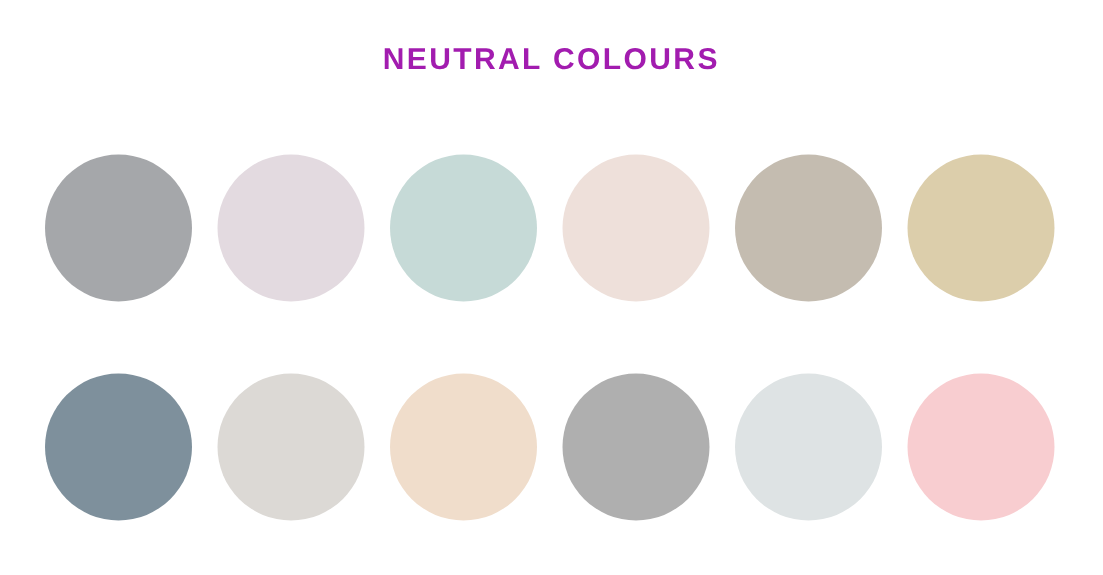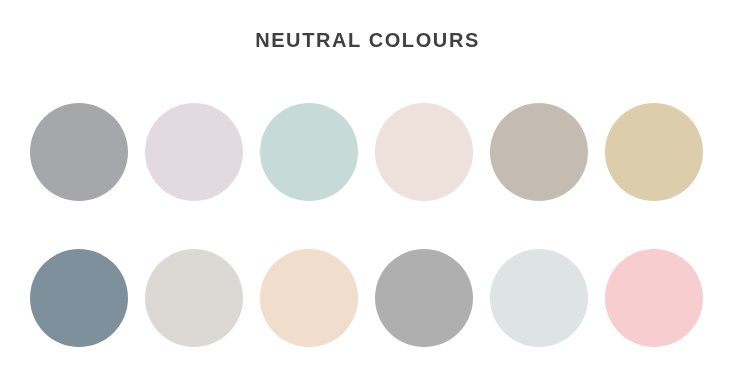--- a/index.html
+++ b/index.html
@@ -63,21 +63,21 @@
     border-radius: 50%;
     flex: 0 0 auto;
     background: #cccccc;
   }
 </style>
 </head>
 <body>
 
 <div class="palette-board" style="background: rgb(255, 255, 255);">
 
-  <div class="palette-title" style="color: #404040;">NEUTRAL COLOURS</div>
+  <div class="palette-title" style="color: #a21caf;">NEUTRAL COLOURS</div>
 
   <div class="swatch-rows">
 
     <div class="swatch-row">
       <div class="swatch" style="background: rgb(165, 167, 170);"></div>
       <div class="swatch" style="background: rgb(227, 218, 224);"></div>
       <div class="swatch" style="background: rgb(198, 218, 215);"></div>
       <div class="swatch" style="background: rgb(238, 224, 218);"></div>
       <div class="swatch" style="background: rgb(196, 188, 176);"></div>
       <div class="swatch" style="background: rgb(220, 206, 171);"></div>

